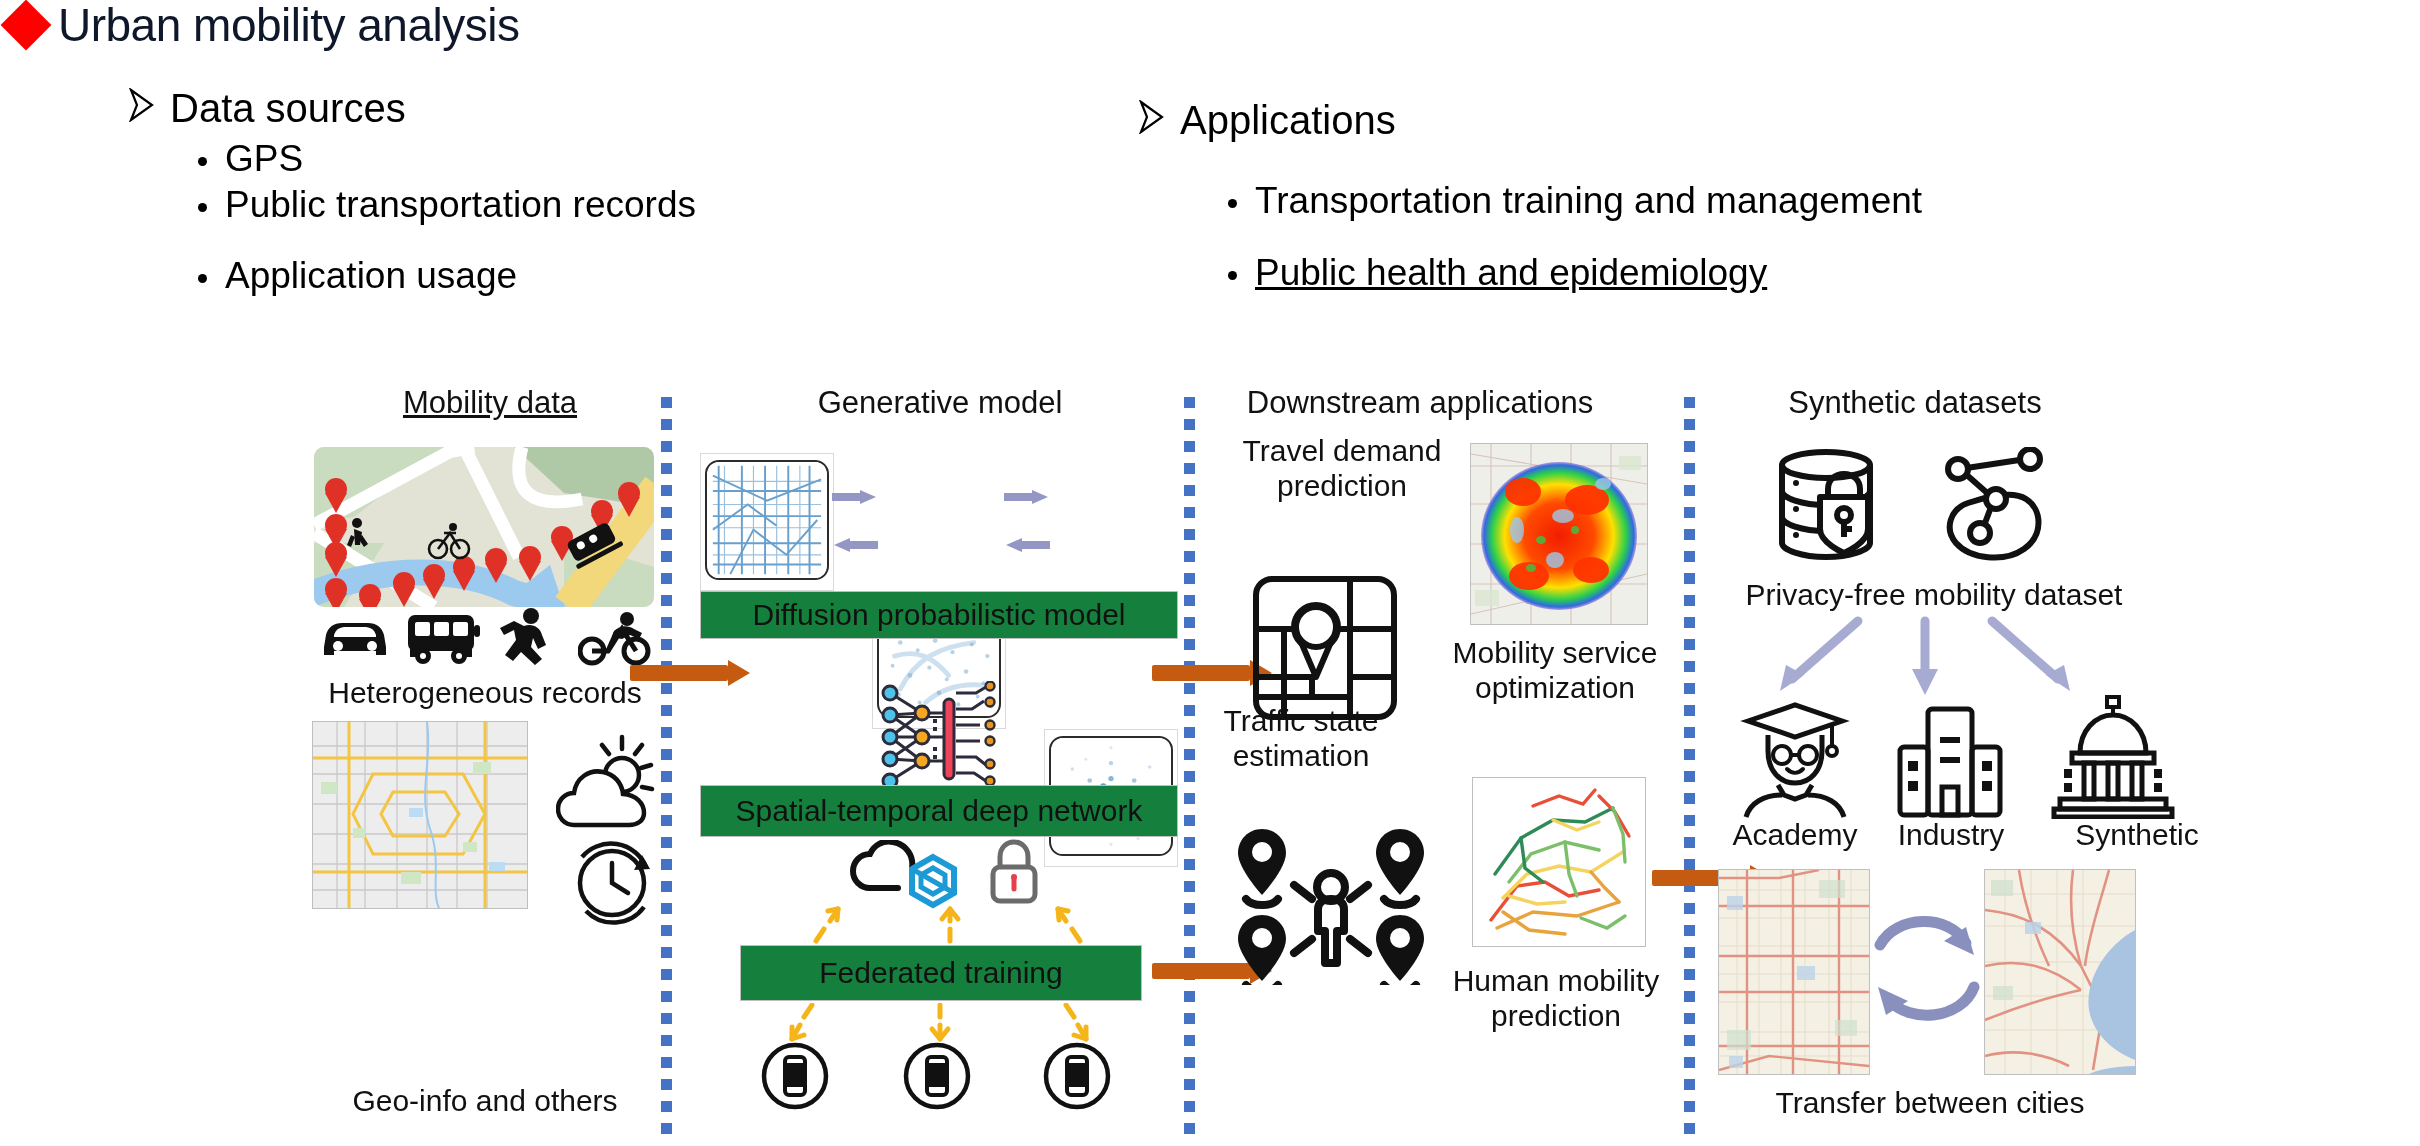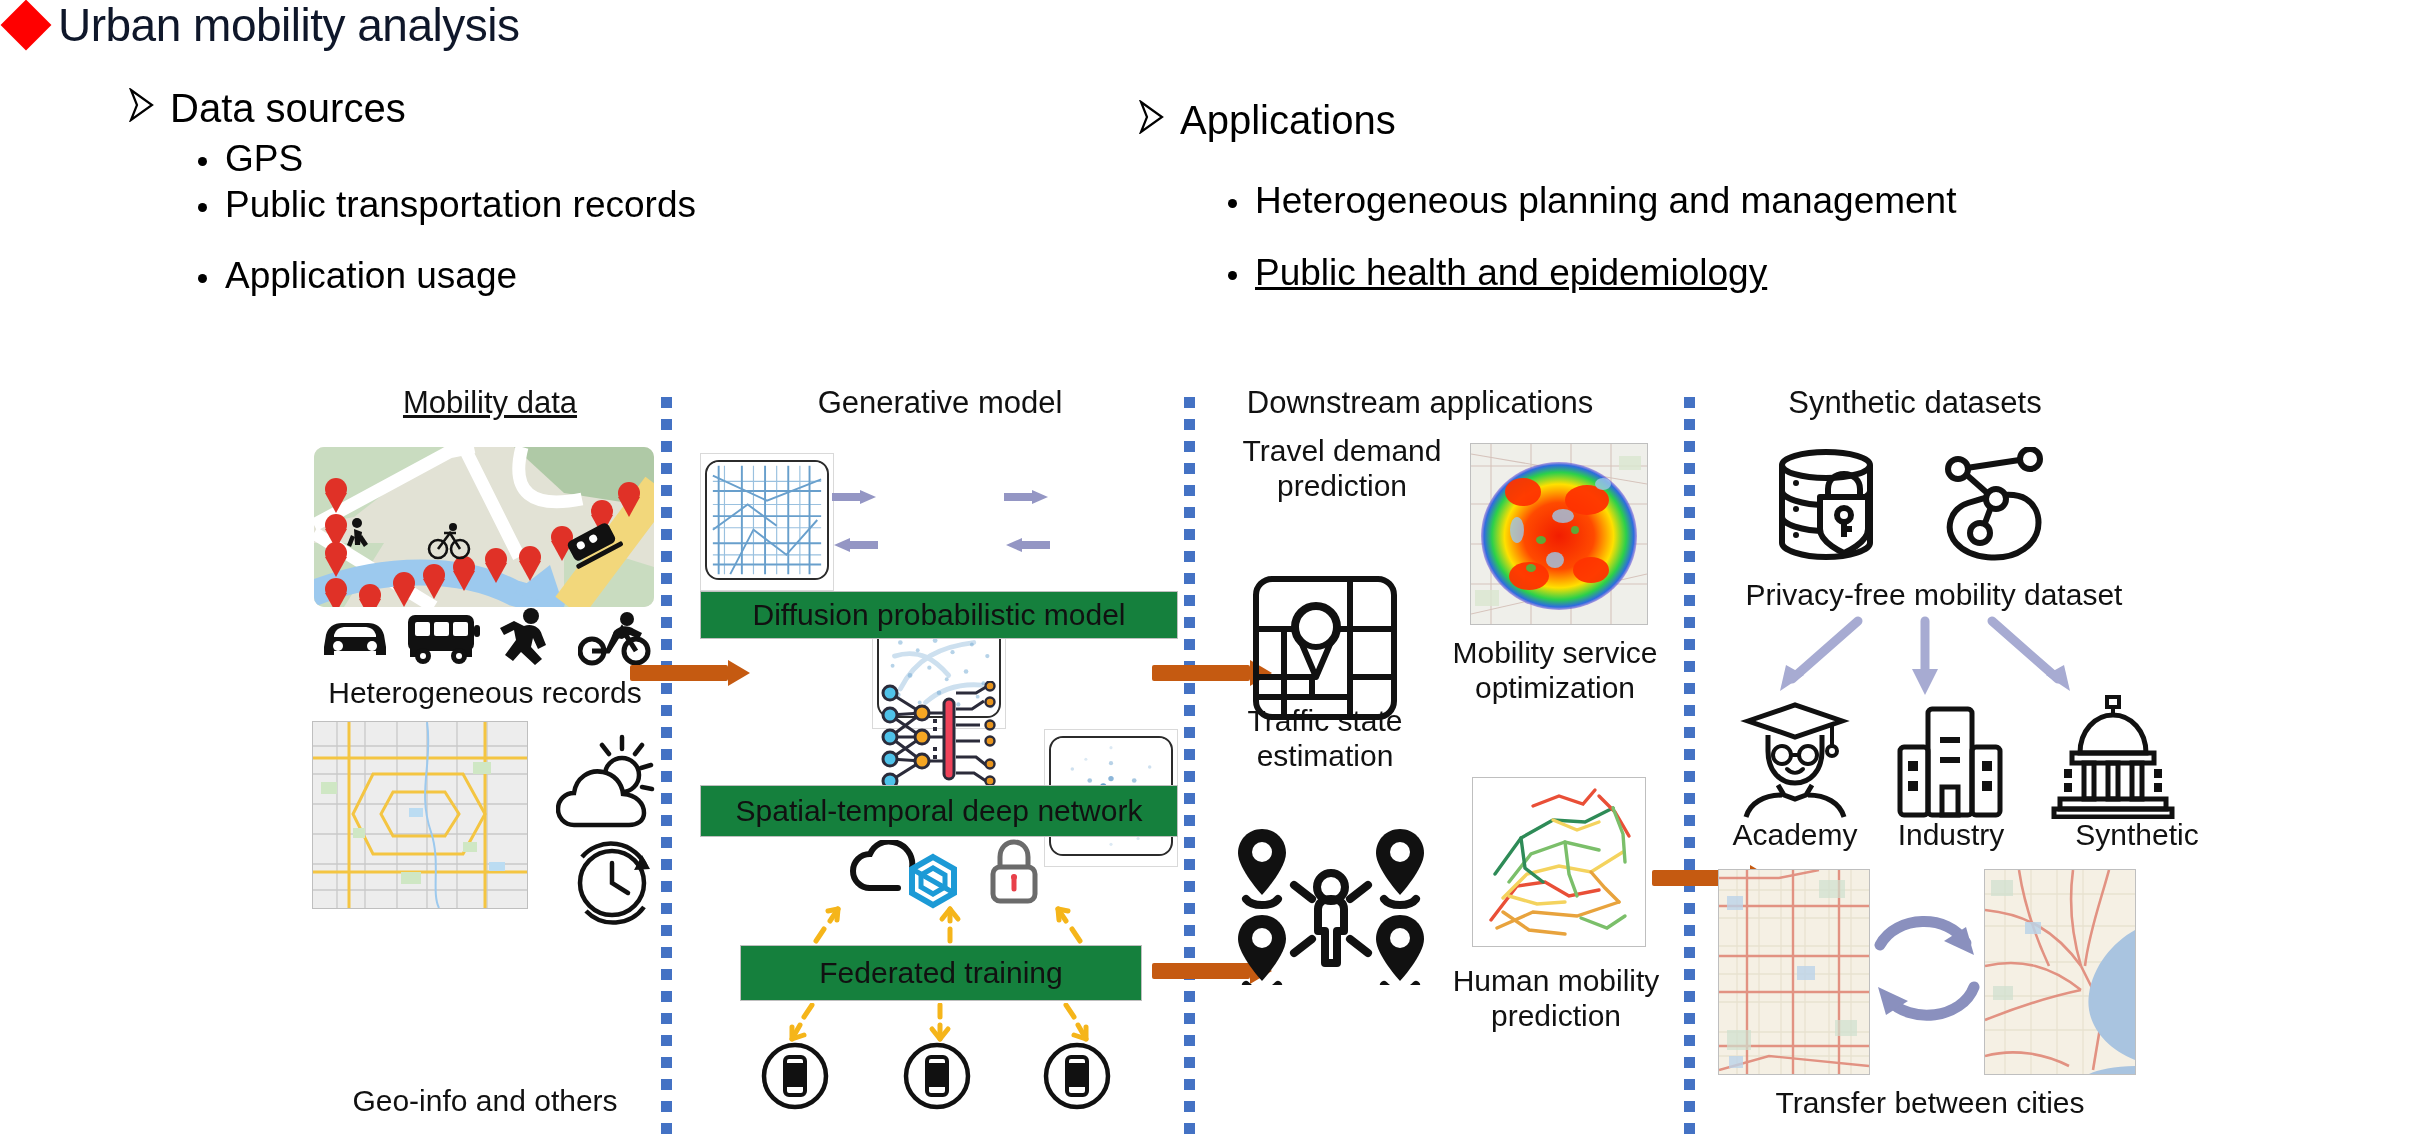--- a/index.html
+++ b/index.html
@@ -116,21 +116,21 @@
 
 <div class="abs lvl1" style="left:1138px;top:100px;">
   <svg class="arrowhead" width="26" height="34" viewBox="0 0 26 34">
     <path d="M3 2 L24 17 L3 32 L9 17 Z" fill="#fff" stroke="#000" stroke-width="2.2"></path>
   </svg>
   <div class="txt">Applications</div>
 </div>
 
 <div class="abs lvl2" style="left:1228px;top:182px;">
   <div class="dot"></div>
-  <div class="txt">Heterogeneous planning and management</div>
+  <div class="txt">Transportation training and management</div>
 </div>
 <div class="abs lvl2" style="left:1228px;top:254px;text-decoration:underline;">
   <div class="dot"></div>
   <div class="txt">Public health and epidemiology</div>
 </div>
 
 <div class="abs" id="figure">
 
   <div class="abs vsep" style="left:661px;top:12px;height:745px;"></div>
   <div class="abs vsep" style="left:1184px;top:12px;height:745px;"></div>
@@ -603,21 +603,21 @@
     </g>
     <g fill="#2BD04B" opacity=".75">
       <ellipse cx="70" cy="96" rx="5" ry="4"></ellipse>
         <ellipse cx="60" cy="124" rx="5" ry="4"></ellipse>
       <ellipse cx="104" cy="86" rx="4" ry="4"></ellipse>
     </g>
   </svg>
 
   <div class="abs caption wrap" style="left:1430px;top:250px;width:250px;">Mobility service optimization</div>
 
-  <div class="abs caption wrap" style="left:1200px;top:318px;width:250px;">Traffic state estimation</div>
+  <div class="abs caption wrap" style="left:1176px;top:318px;width:250px;">Traffic state estimation</div>
 
   <svg class="abs" style="left:1236px;top:440px;" width="190" height="160" viewBox="0 0 190 160">
     <g fill="#111">
       <g>
           <path d="M26 4 C40 4 50 15 50 28 C50 44 26 70 26 70 C26 70 2 44 2 28 C2 15 12 4 26 4 Z"></path>
         </g>
       <circle cx="26" cy="27" r="10" fill="#fff"></circle>
       <path d="M10 74 C16 82 36 82 42 74" stroke="#111" stroke-width="8" fill="none" stroke-linecap="round"></path>
     </g>
     <g fill="#111" transform="translate(138,0)">

